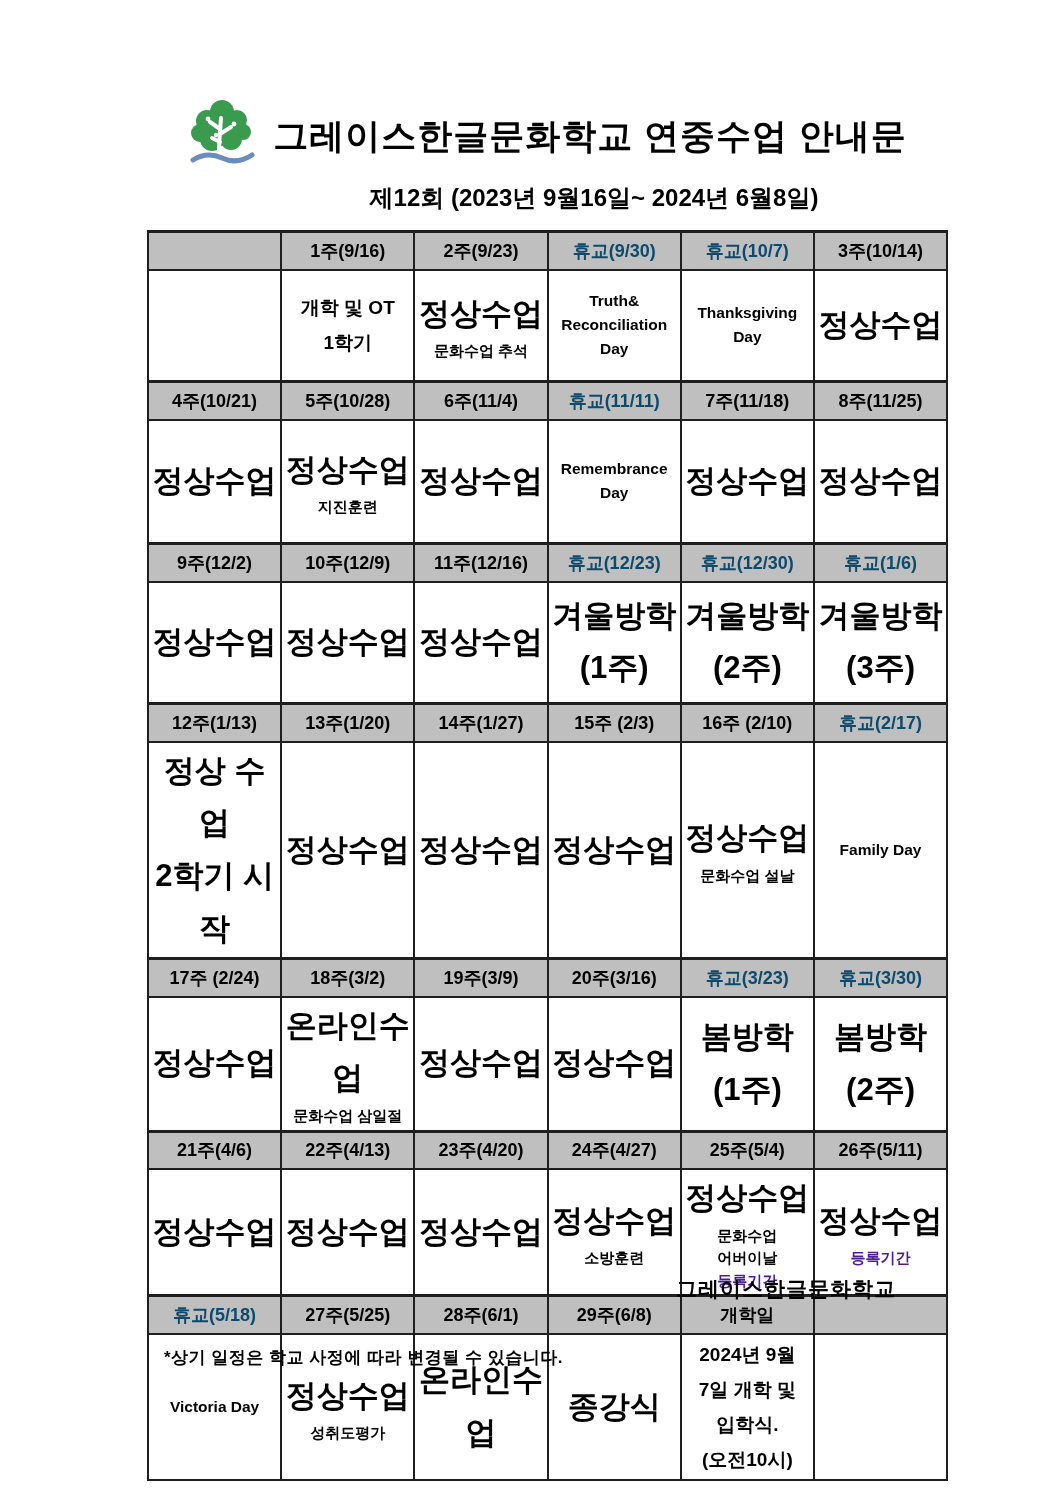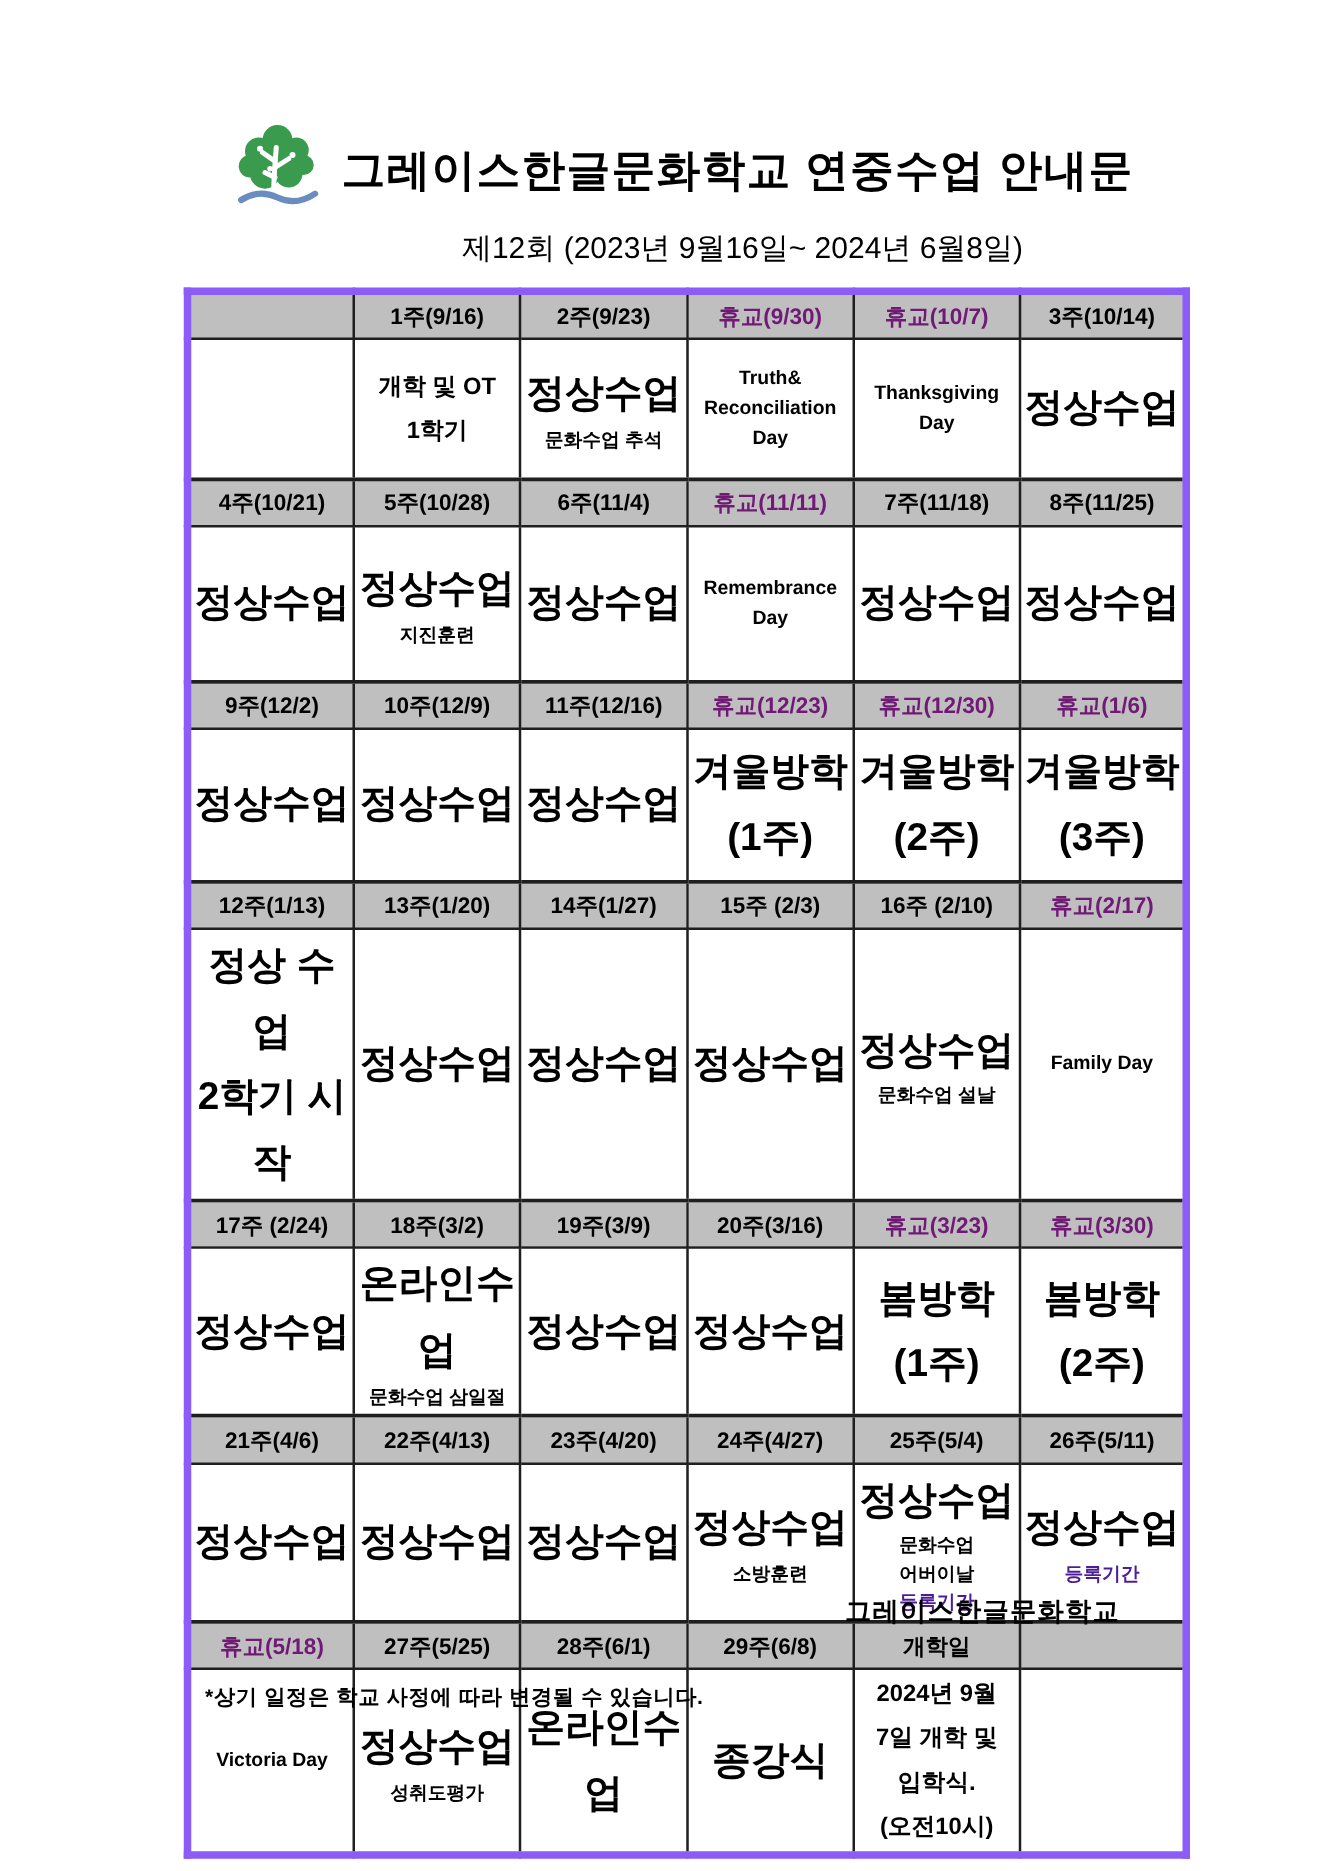--- a/index.html
+++ b/index.html
@@ -29,47 +29,47 @@
   .doc-title {
     font-size: 35px;
     font-weight: bold;
     letter-spacing: 1px;
     white-space: nowrap;
   }
   .doc-subtitle {
     margin-top: 8px;
     text-align: center;
     font-size: 24px;
-    font-weight: normal;
+    font-weight: bold;
     transform: translateX(48px);
     white-space: nowrap;
   }
   table.schedule {
     position: absolute;
     left: 131px;
     top: 230px;
     width: 799px;
     border-collapse: collapse;
     table-layout: fixed;
-    border: 6px solid #8b5cf6;
+    border: 2px solid #8b5cf6;
   }
   table.schedule th, table.schedule td {
     border: 2px solid #1f1f1f;
     text-align: center;
     vertical-align: middle;
     overflow: hidden;
   }
   tr.header-row th {
     height: 38px;
     background: #bfbfbf;
     font-size: 18px;
     font-weight: bold;
     border-top-width: 3px;
   }
-  tr.header-row th.red { color: #701a75; }
+  tr.header-row th.red { color: #0c4a6e; }
   tr.body-row td { background: #ffffff; padding: 2px 2px; }
   .line { font-weight: bold; }
   .line.big   { font-size: 31px; line-height: 1.7; }
   .line.mid   { font-size: 19px; line-height: 1.85; }
   .line.small { font-size: 15px; line-height: 1.5; }
   .line.en    { font-size: 15.5px; line-height: 1.55; }
   .line.red   { color: #4c1d95; }
   .doc-footer-note {
     position: absolute;
     left: 148px;

